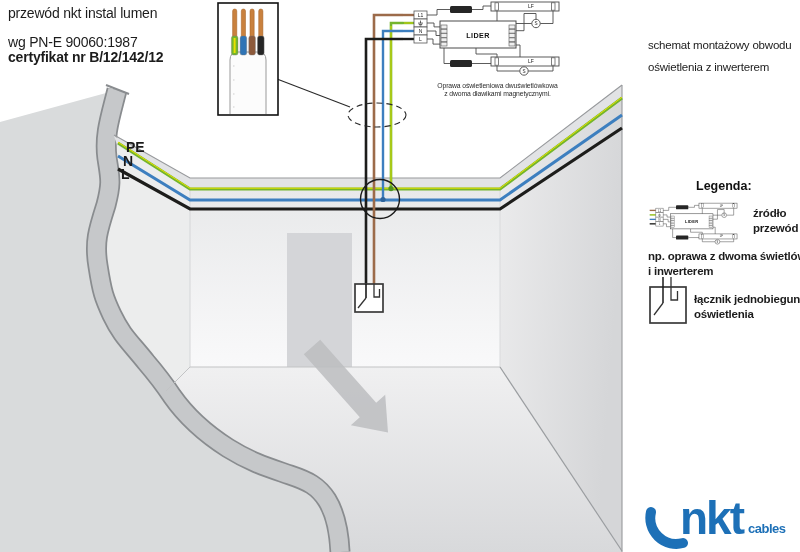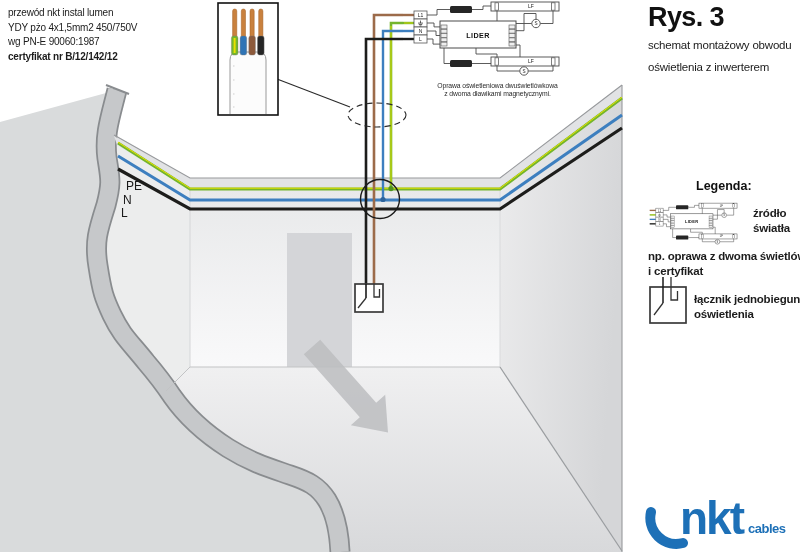--- a/index.html
+++ b/index.html
@@ -1,25 +1,25 @@
 <!DOCTYPE html>
 <html><head>
 <meta charset="utf-8">
 <style>
   html,body{margin:0;padding:0;background:#fff;}
   .stage{position:relative;width:800px;height:552px;background:#ffffff;overflow:hidden;
          font-family:"Liberation Sans","DejaVu Sans",sans-serif;color:#1a1a1a;}
   .stage svg.scene{position:absolute;left:0;top:0;z-index:1;}
   .t{position:absolute;z-index:3;white-space:nowrap;}
-  .info-line{font-size:10px;line-height:14.6px;letter-spacing:-0.2px;color:#1c1c1c;}
+  .info-line{font-size:14px;line-height:14.6px;letter-spacing:-0.2px;color:#1c1c1c;}
   .rys-title{font-size:27px;font-weight:bold;letter-spacing:-0.6px;color:#111;}
   .rys-cap{font-size:11.5px;line-height:14.5px;letter-spacing:-0.2px;color:#1c1c1c;}
   .legend-head{font-size:12.5px;font-weight:bold;color:#111;}
   .legend-txt{font-size:11.5px;line-height:15px;letter-spacing:-0.2px;color:#1c1c1c;font-weight:bold;}
-  .wire-lbl{font-size:12px;font-weight:normal;color:#1a1a1a;margin-top:40px;}
+  .wire-lbl{font-size:14px;font-weight:bold;color:#1a1a1a;}
   .fix-cap{font-size:6.8px;line-height:8.4px;letter-spacing:-0.1px;color:#2b2b2b;text-align:center;white-space:normal;width:145px;}
   .logo-nkt{font-size:46px;font-weight:bold;letter-spacing:-2px;color:#1d70b7;line-height:46px;}
   .logo-cables{font-size:13px;font-weight:bold;letter-spacing:-0.5px;color:#1d70b7;}
 </style>
 </head>
 <body>
 
 <div class="stage">
 
   <svg class="scene" width="800" height="552" viewBox="0 0 800 552">
@@ -319,40 +319,38 @@
       <rect x="650" y="287" width="36" height="36" fill="#fff" stroke="#3a3a3a" stroke-width="1.7"></rect>
       <line x1="663" y1="277" x2="663" y2="303" stroke="#1a1a1a" stroke-width="1.5"></line>
       <polyline points="671,277 671,300 677.5,300 677.5,291" stroke="#333" stroke-width="1.3"></polyline>
       <line x1="663" y1="303" x2="654" y2="315" stroke="#333" stroke-width="1.3"></line>
     </g>
 
     <path d="M651,512 A26,26 0 0 0 683,543" fill="none" stroke-width="10" stroke-linecap="round" stroke="#1d70b7"></path>
   </svg>
 
   <div class="t info-line" style="left:8px;top:6px;">przewód nkt instal lumen</div>
-  <div class="t info-line" style="left:8px;top:20.5px;">YDY pżo 4x1,5mm2 450/750V</div>
   <div class="t info-line" style="left:8px;top:35px;">wg PN-E 90060:1987</div>
   <div class="t info-line" style="left:8px;top:49.5px;font-weight:bold;">certyfikat nr B/12/142/12</div>
 
-  <div class="t rys-title" style="left:648px;top:2px;">Rys. 3</div>
   <div class="t rys-cap" style="left:648px;top:38px;">schemat montażowy obwodu</div>
   <div class="t rys-cap" style="left:648px;top:60px;">oświetlenia z inwerterem</div>
 
   <div class="t wire-lbl" style="left:126px;top:139px;">PE</div>
   <div class="t wire-lbl" style="left:123px;top:153px;">N</div>
   <div class="t wire-lbl" style="left:121px;top:166px;">L</div>
 
   <div class="t fix-cap" style="left:425px;top:82px;">
     <span>Oprawa oświetleniowa dwuświetlówkowa</span><br>
     <span>z dwoma dławikami magnetycznymi.</span>
   </div>
 
   <div class="t legend-head" style="left:650px;top:179px;padding-left:46px;">Legenda:</div>
   <div class="t legend-txt" style="left:753px;top:206px;">źródło</div>
-  <div class="t legend-txt" style="left:753px;top:221px;">światła</div>
+  <div class="t legend-txt" style="left:753px;top:221px;">przewód</div>
   <div class="t legend-txt" style="left:648px;top:249px;">np. oprawa z dwoma świetlówkami</div>
-  <div class="t legend-txt" style="left:648px;top:264px;">i certyfikat</div>
+  <div class="t legend-txt" style="left:648px;top:264px;">i inwerterem</div>
   <div class="t legend-txt" style="left:694px;top:292px;">łącznik jednobiegunowy</div>
   <div class="t legend-txt" style="left:694px;top:307px;">oświetlenia</div>
 
   <div class="t logo-nkt" style="left:680px;top:495px;">nkt</div>
   <div class="t logo-cables" style="left:748px;top:521px;">cables</div>
 </div>
 
 </body></html>

